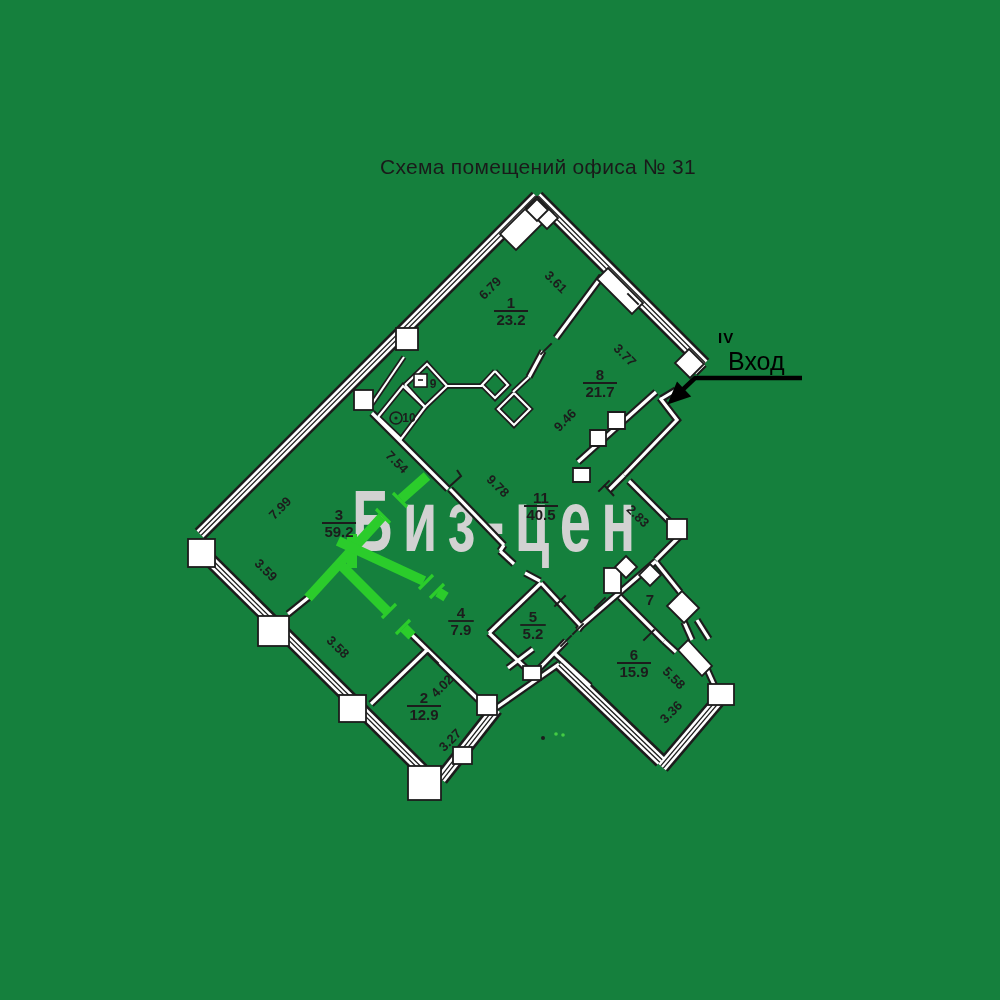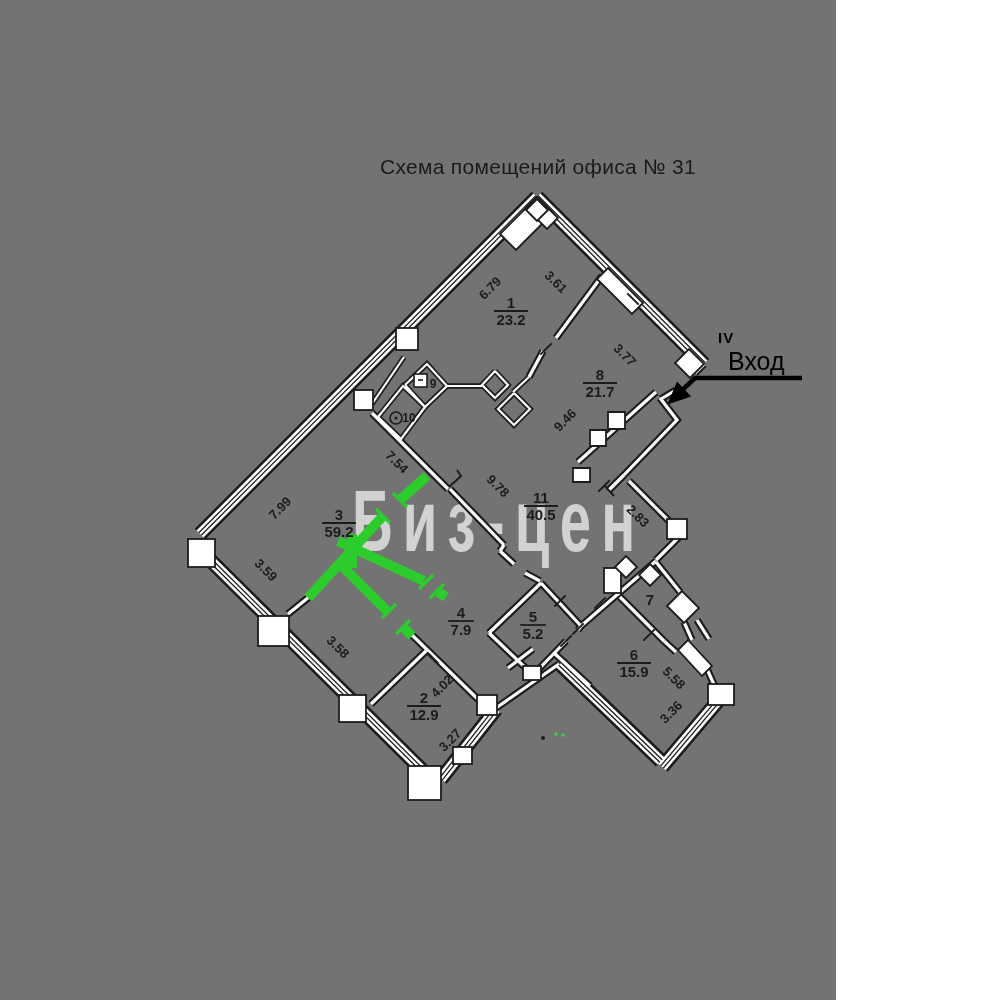--- a/index.html
+++ b/index.html
@@ -1,15 +1,15 @@
 <!DOCTYPE html>
 <html><head><meta charset="utf-8">
 <style>
 html,body{margin:0;padding:0;background:#ffffff;width:1000px;height:1000px;overflow:hidden}
-.wrap{position:relative;width:836px;height:1000px;background:#737373;font-family:"Liberation Sans",sans-serif}
+.wrap{position:relative;width:1000px;height:1000px;background:#15803d;font-family:"Liberation Sans",sans-serif}
 .title{position:absolute;left:0;top:155px;width:1076px;text-align:center;font-size:21px;color:#1a1a1a;letter-spacing:0.3px}
 .wm{position:absolute;left:352px;top:470px;font-size:88px;font-weight:bold;color:#d2d2d2;letter-spacing:16px;font-family:"Liberation Sans",sans-serif;transform:scaleX(0.64);transform-origin:0 0;white-space:nowrap}
 </style></head>
 <body>
 <div class="wrap">
 
 <div class="title">Схема помещений офиса № 31</div>
 
 <div class="wm">Биз-цен</div>
 

